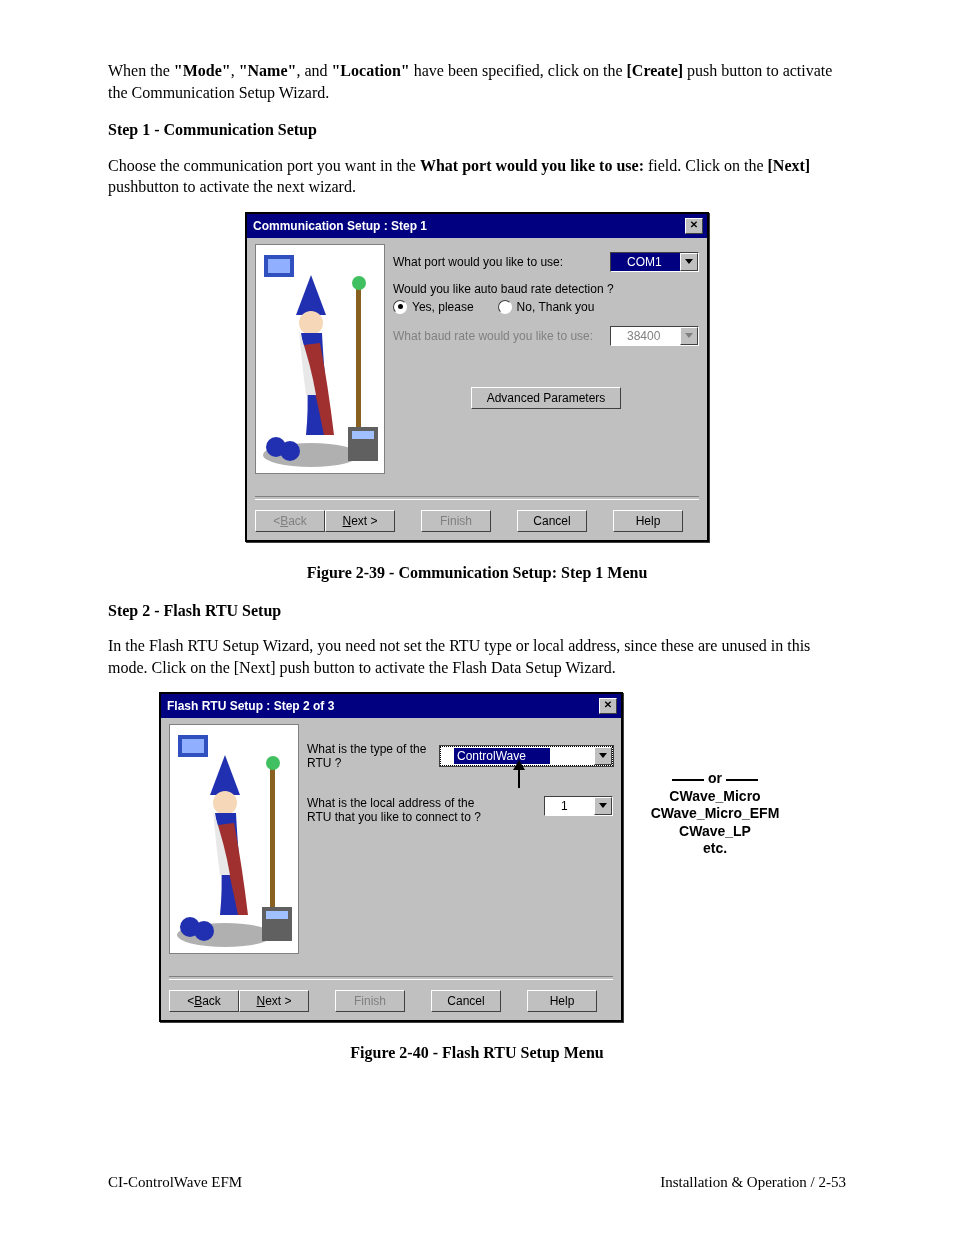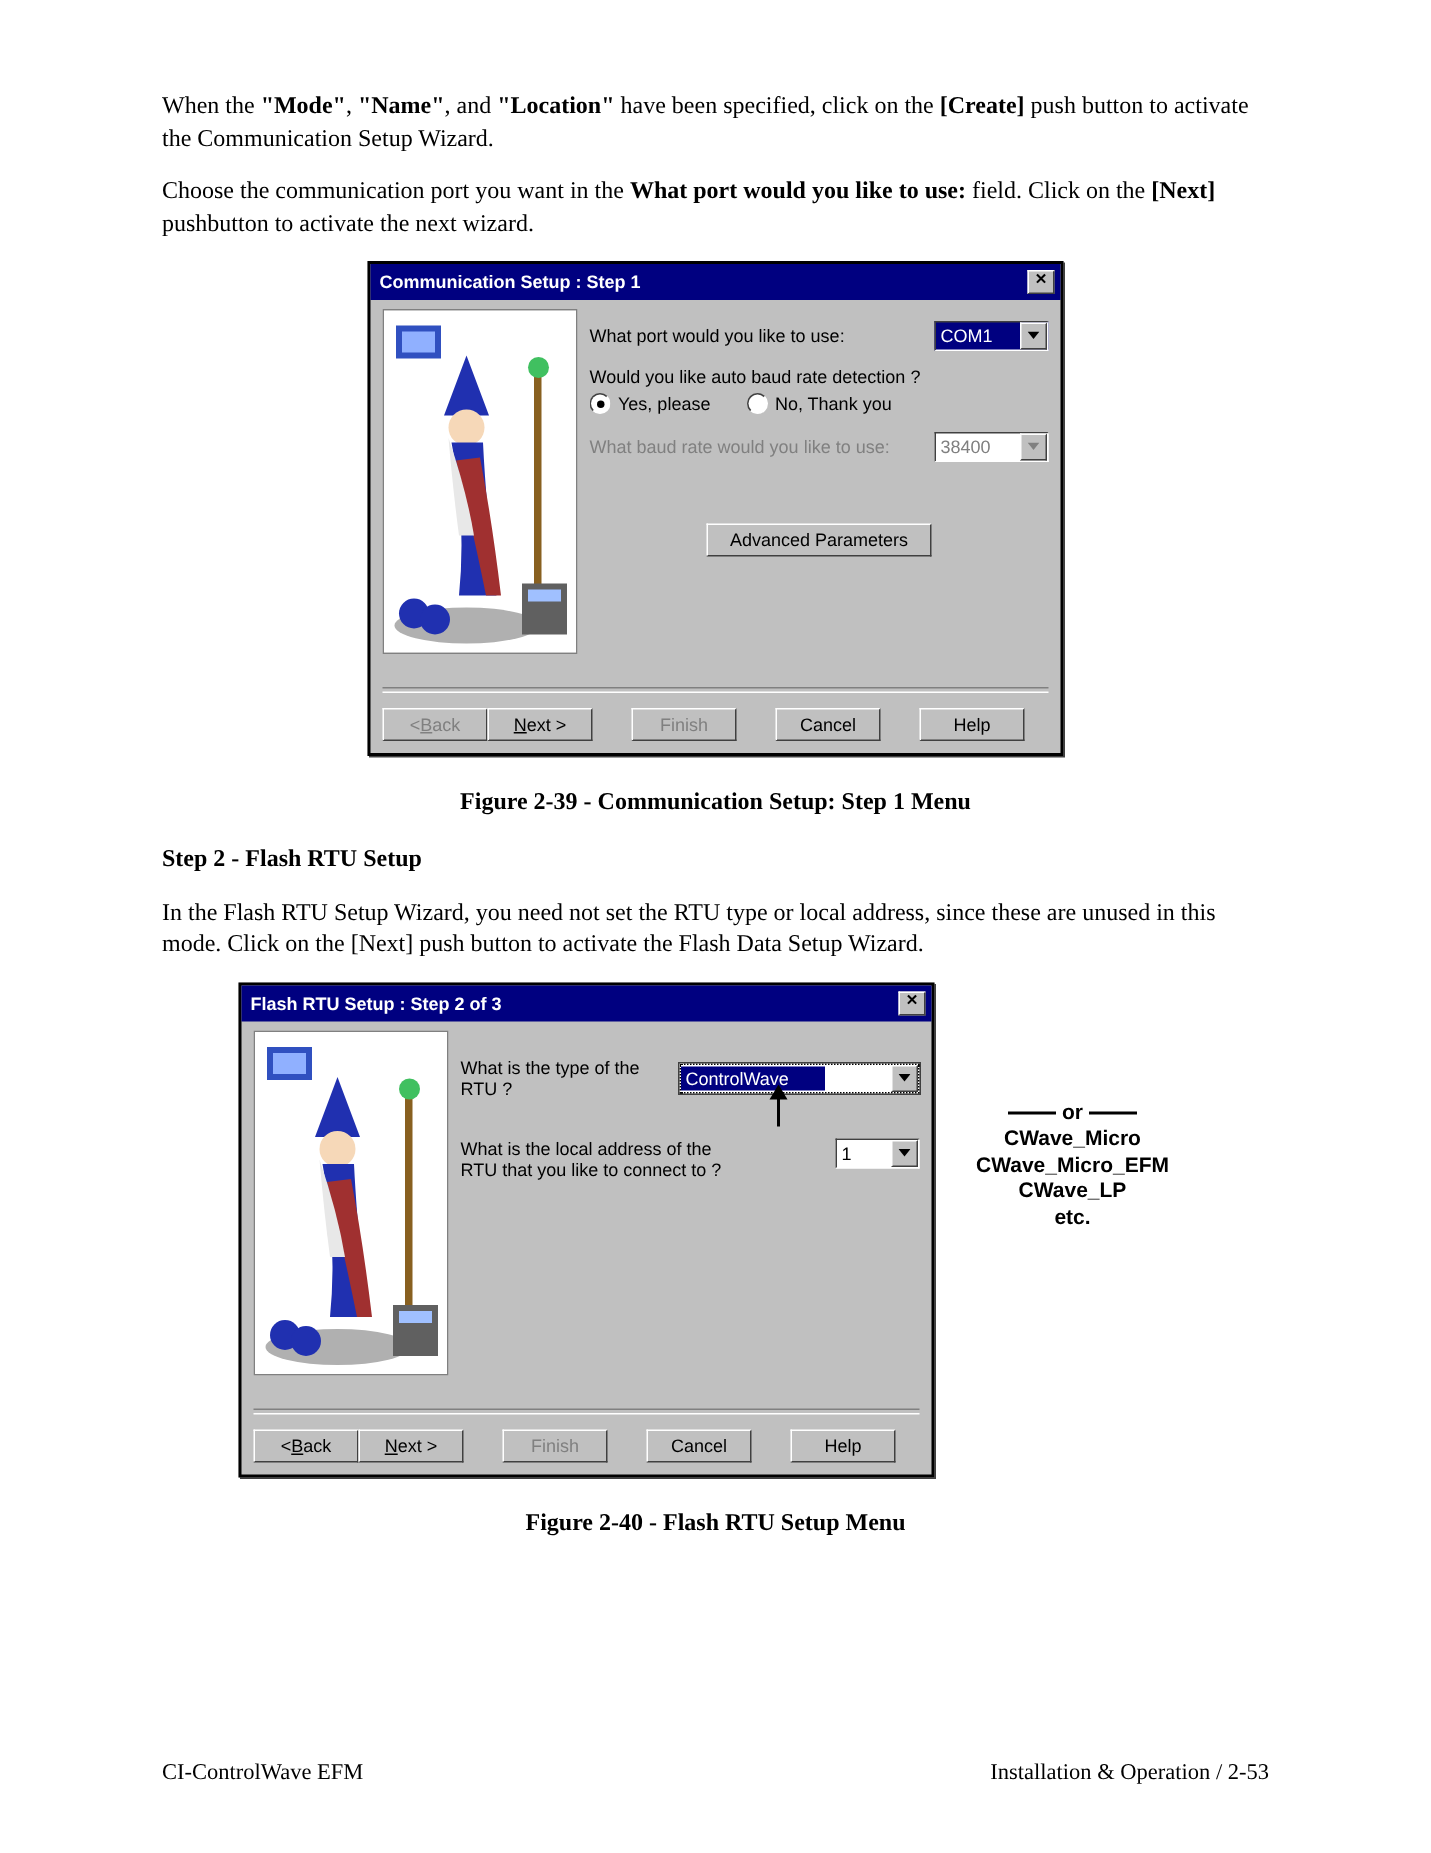--- a/index.html
+++ b/index.html
@@ -75,21 +75,21 @@
     flex: 0 0 auto;
     position: relative;
     overflow: hidden;
   }
   .right-pane { flex: 1 1 auto; padding-top: 8px; }
   .row { display: flex; align-items: center; margin-bottom: 10px; }
   .lbl { flex: 1 1 auto; }
   .sunken-combo {
     border-top: 1px solid #404040; border-left: 1px solid #404040;
     border-right: 1px solid #fff; border-bottom: 1px solid #fff;
-    background: #fff; height: 18px; display: flex; align-items: center;
+    background: #fff; height: 18px; display: flex; align-items: center; padding-left: 13px;
   }
   .sunken-combo.disabled { color: #808080; }
   .sunken-combo input {
     border: 0; background: transparent; font-family: inherit; font-size: 12px;
     padding: 0 3px; width: 46px; height: 16px; outline: none;
   }
   .combo-btn {
     width: 16px; height: 16px;
     border-top: 1px solid #fff; border-left: 1px solid #fff;
     border-right: 1px solid #404040; border-bottom: 1px solid #404040;
@@ -149,20 +149,21 @@
 </style>
 </head>
 <body>
 
 <div class="page">
 
   <p>
     <span>When the </span><span class="bold">"Mode"</span><span>, </span><span class="bold">"Name"</span><span>, and </span><span class="bold">"Location"</span><span> have been specified, click on the </span><span class="bold">[Create]</span><span> push button to activate the Communication Setup Wizard.</span>
   </p>
 
+  <p class="step-head">Step 1 - Communication Setup</p>
 
   <p>
     <span>Choose the communication port you want in the </span><span class="bold">What port would you like to use:</span><span> field. Click on the </span><span class="bold">[Next]</span><span> pushbutton to activate the next wizard.</span>
   </p>
 
   <div class="dialog-wrap">
     <div class="dialog">
       <div class="titlebar">
         <span>Communication Setup : Step 1</span>
         <div class="titlebar-close">✕</div>

